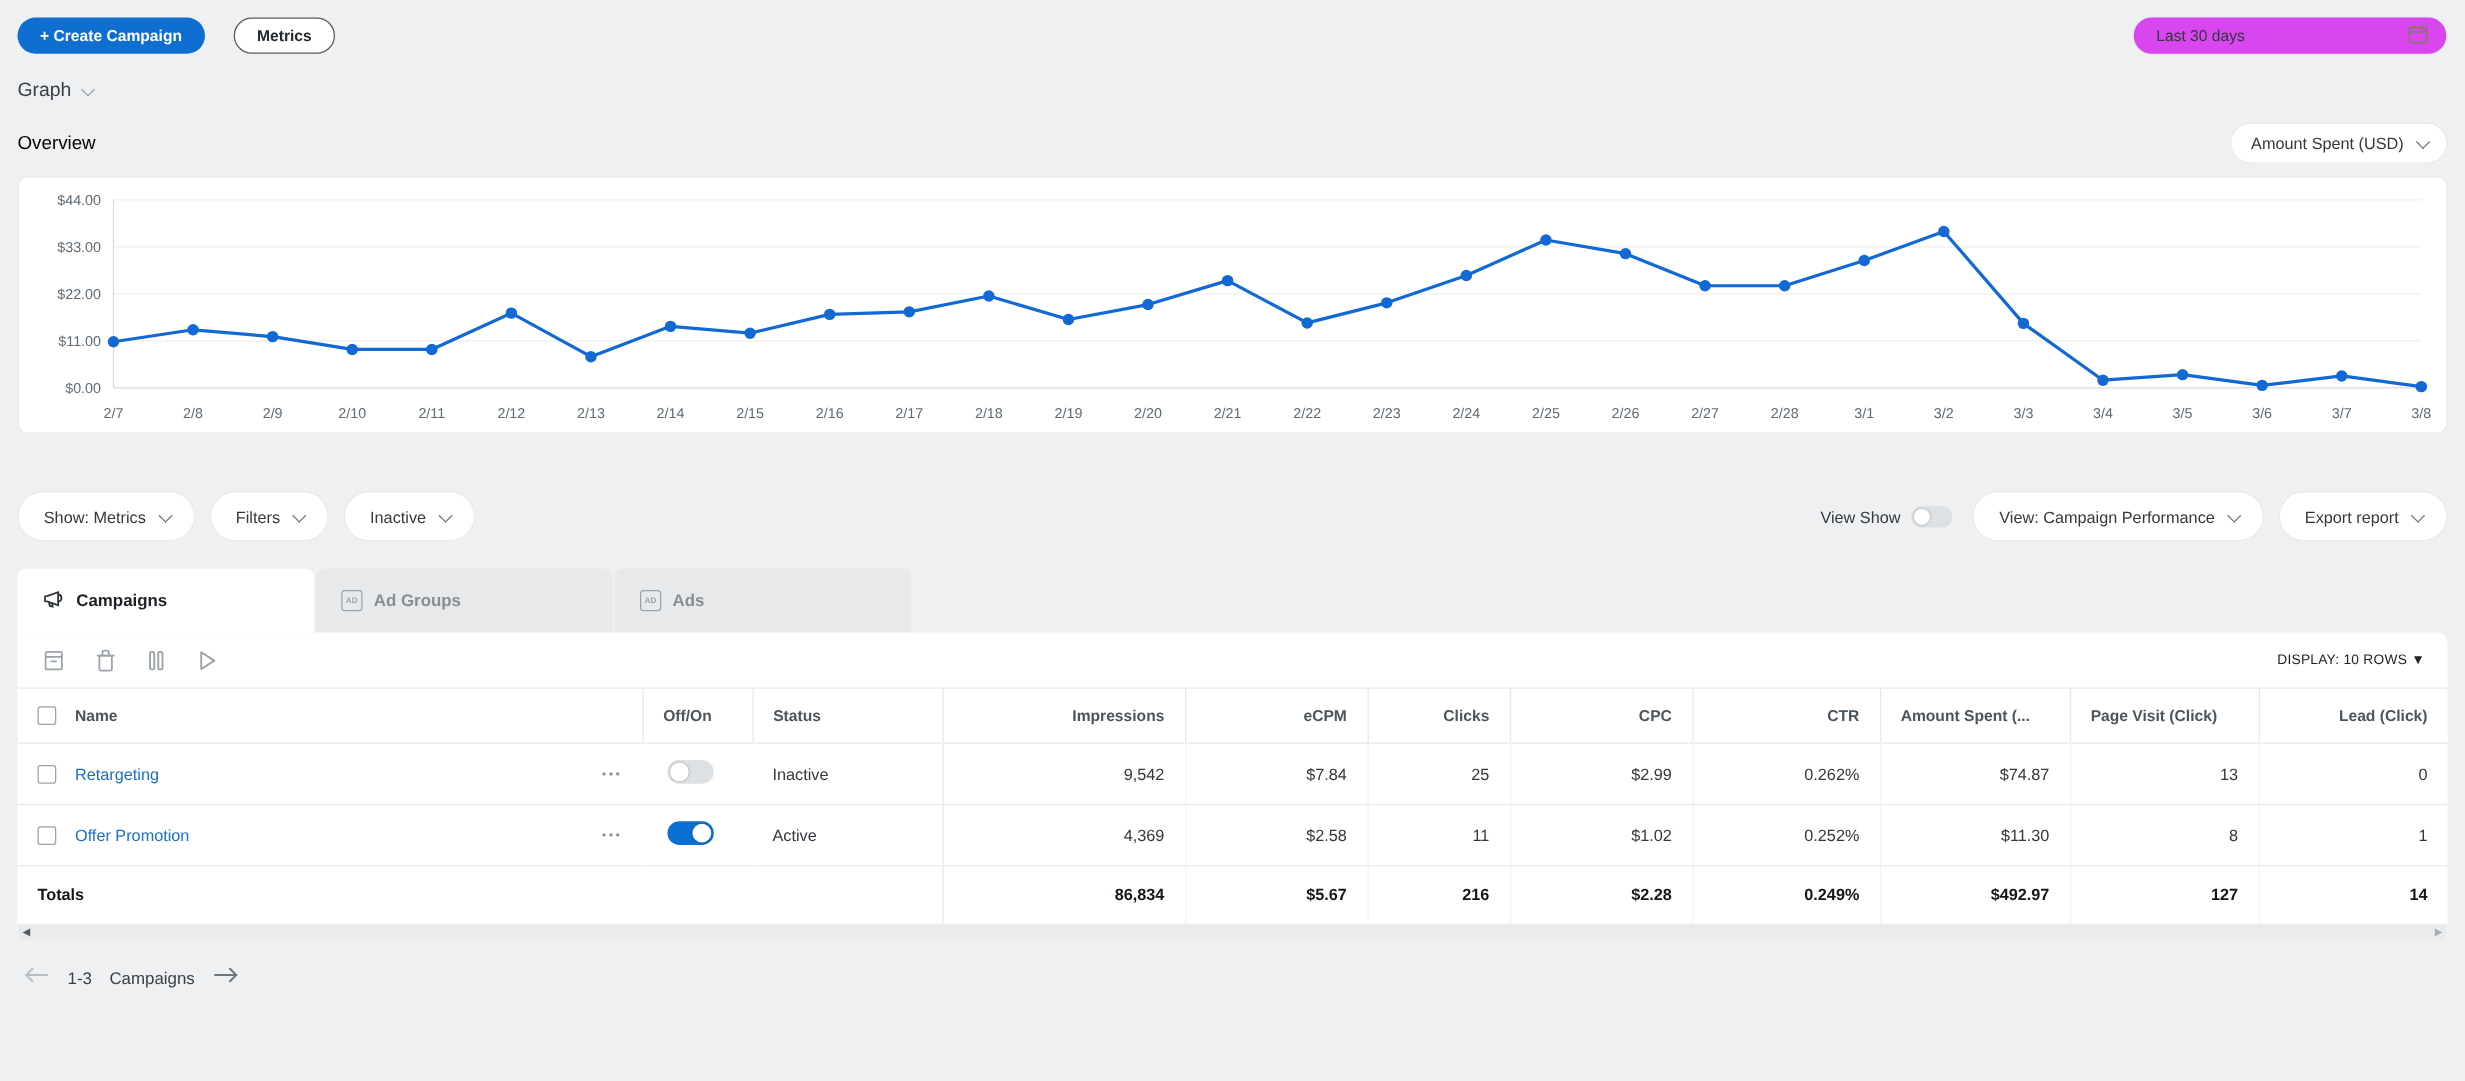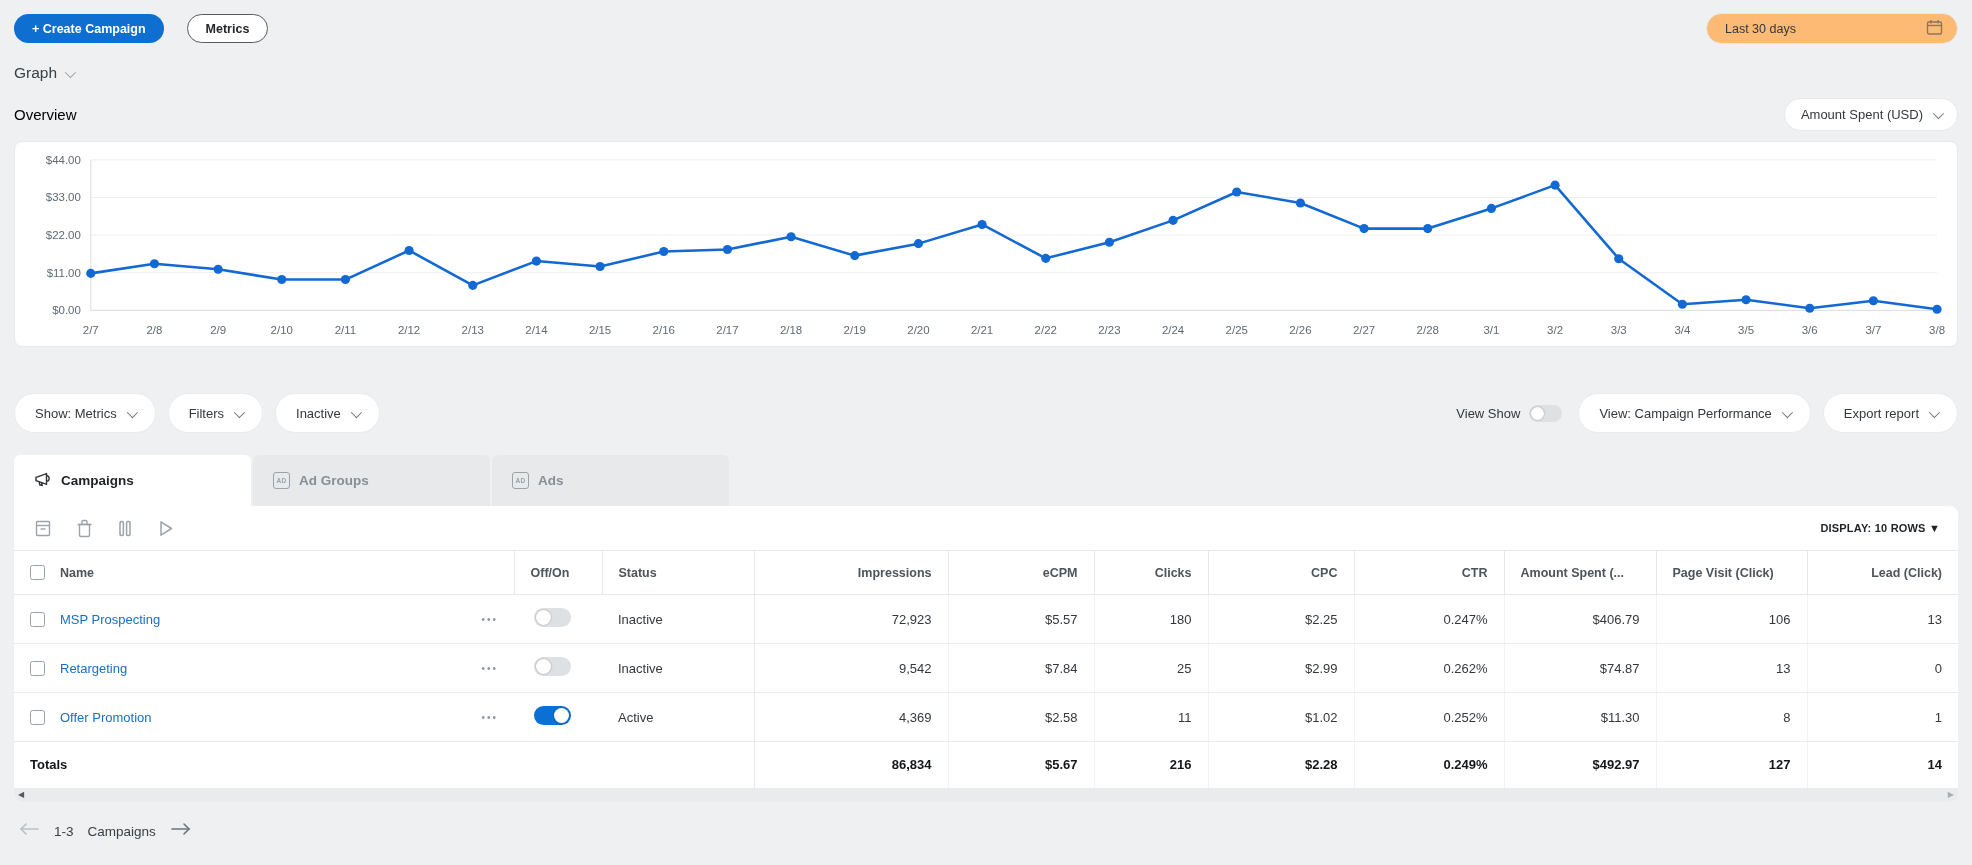--- a/index.html
+++ b/index.html
@@ -19,21 +19,21 @@
     background:#0e6fd0; color:#fff; font-weight:bold; font-size:12.5px;
     border:none; border-radius:15px; height:29px; padding:0 18px; cursor:pointer;
   }
   .btn-outline {
     background:#fff; color:#24292e; font-weight:bold; font-size:12.5px;
     border:1.5px solid #565c62; border-radius:15px; height:29px; padding:0 18px;
     margin-left:10px; cursor:pointer;
   }
   .spacer { flex:1; }
   .date-pill {
-    background:#fdba74; border:1px solid #e7e9eb; border-radius:16px; height:31px;
+    background:#d946ef; border:1px solid #e7e9eb; border-radius:16px; height:31px;
     width:252px; display:flex; align-items:center; padding:0 14px 0 18px;
     font-size:12.5px; color:#33383d; cursor:pointer;
   }
   .date-pill .spacer { flex:1; }
 
   
   .graph-row { display:flex; align-items:center; gap:8px; padding:20px 14px 0 14px; }
   .graph-title { font-size:15.5px; color:#383f45; }
   .overview-row { display:flex; align-items:center; padding:16px 14px 0 14px; }
   .overview-title { font-size:15px; color:#000000; }
@@ -84,21 +84,21 @@
   .tab .adbox {
     width:17px; height:17px; border:1.4px solid #9aa3aa; border-radius:3px;
     font-size:6.5px; font-weight:bold; color:#9aa3aa; display:flex; align-items:center; justify-content:center;
     letter-spacing:.3px;
   }
 
   
   .panel { margin:0 14px; background:#fff; border-radius:0 8px 8px 8px; overflow:hidden; }
   .toolbar { display:flex; align-items:center; height:44px; padding:0 18px 0 20px; }
   .toolbar .icon-btn { margin-right:24px; display:flex; align-items:center; cursor:pointer; }
-  .display-rows { font-size:11px; font-weight:bold; color:#1d2226; letter-spacing:.2px; cursor:pointer; }
+  .display-rows { font-size:11px; font-weight:normal; color:#1d2226; letter-spacing:.2px; cursor:pointer; }
 
   
   table { width:100%; border-collapse:collapse; table-layout:fixed; }
   th, td { font-size:13px; padding:0 16px; height:49px; }
   thead th {
     font-size:12.5px; font-weight:bold; color:#4c555c; text-align:right;
     border-top:1px solid #e6e8ea; border-bottom:1px solid #e6e8ea;
     border-left:1px solid #e6e8ea; height:44px;
   }
   thead th.name-col { text-align:left; border-left:none; }
@@ -362,39 +362,20 @@
           <th class="l">Amount Spent (...</th>
           <th class="l">Page Visit (Click)</th>
           <th>Lead (Click)</th>
         </tr>
       </thead>
       <tbody>
         <tr>
           <td class="name-cell">
             <span class="name-flex">
               <span class="cbx"></span>
-              <span class="link">MSP Prospecting</span>
-              <span class="dots">•••</span>
-            </span>
-          </td>
-          <td class="toggle-cell"><span class="toggle"></span></td>
-          <td class="status-cell">Inactive</td>
-          <td class="first-num">72,923</td>
-          <td class="num">$5.57</td>
-          <td class="num">180</td>
-          <td class="num">$2.25</td>
-          <td class="num">0.247%</td>
-          <td class="num">$406.79</td>
-          <td class="num">106</td>
-          <td class="num">13</td>
-        </tr>
-        <tr>
-          <td class="name-cell">
-            <span class="name-flex">
-              <span class="cbx"></span>
               <span class="link">Retargeting</span>
               <span class="dots">•••</span>
             </span>
           </td>
           <td class="toggle-cell"><span class="toggle"></span></td>
           <td class="status-cell">Inactive</td>
           <td class="first-num">9,542</td>
           <td class="num">$7.84</td>
           <td class="num">25</td>
           <td class="num">$2.99</td>

